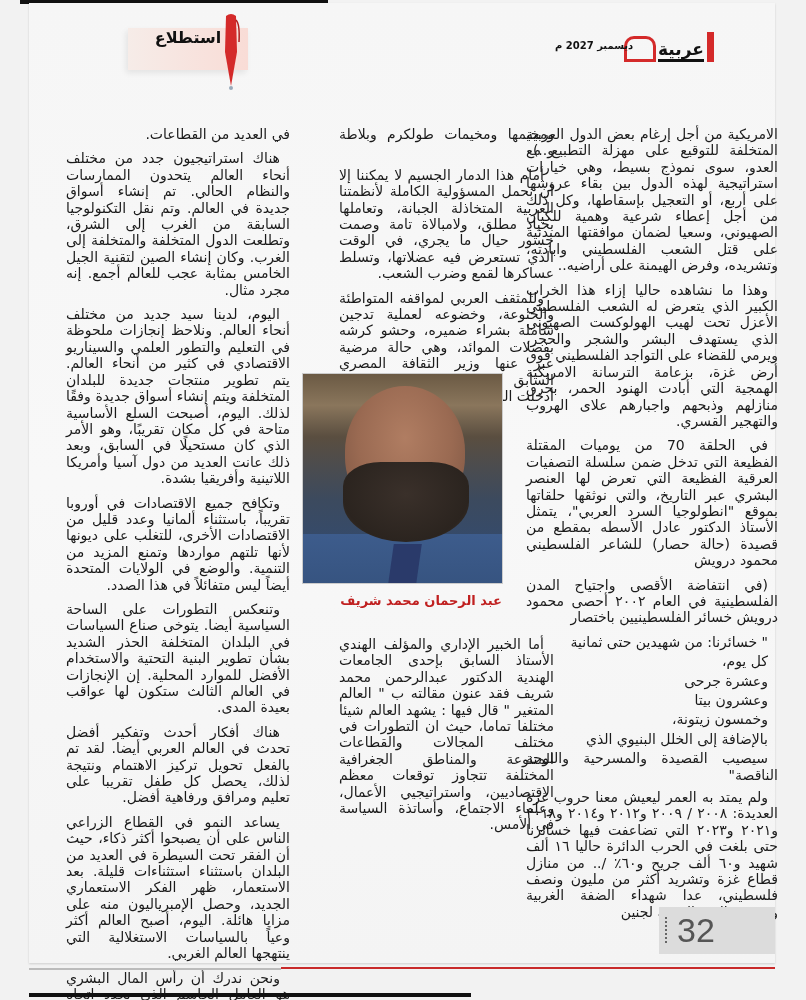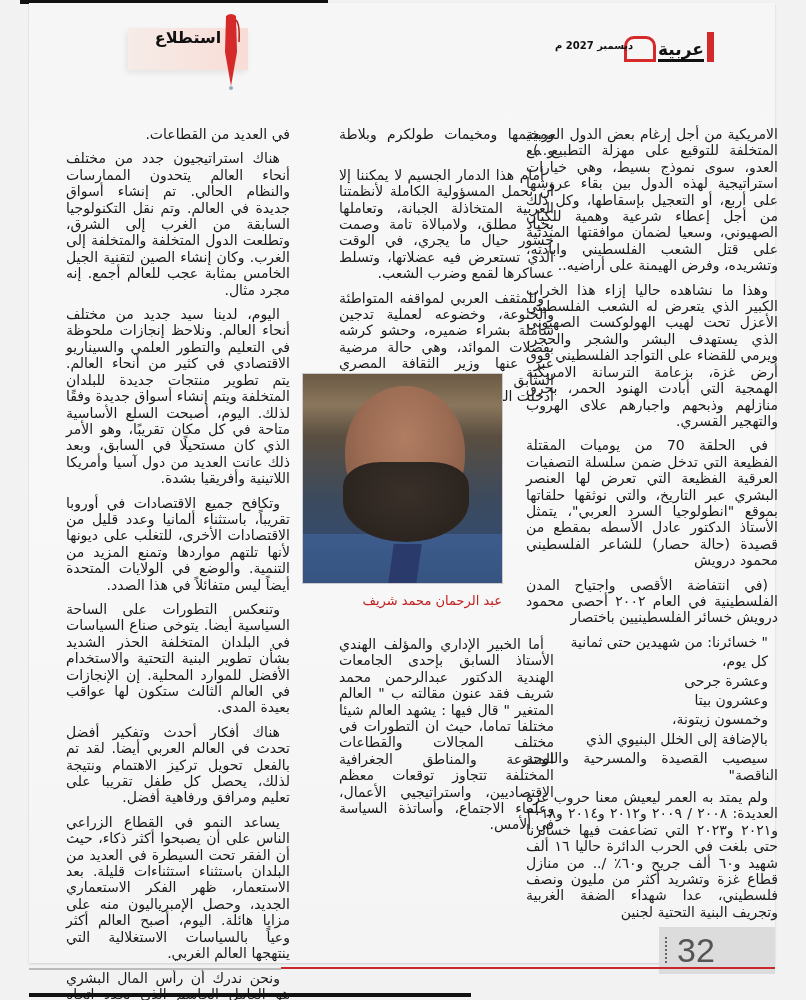--- a/index.html
+++ b/index.html
@@ -60,27 +60,27 @@
     background: radial-gradient(ellipse at 50% 40%, #3a302a 0%, #2b241f 70%, #4a3e35 100%);
     border-radius: 30% 30% 50% 50%;
   }
   .photo .suit {
     position: absolute; left: 0; top: 160px; width: 199px; height: 60px;
     background: linear-gradient(180deg, #3d5c8c 0%, #35527e 100%);
   }
   .photo .tie { position: absolute; left: 88px; top: 170px; width: 28px; height: 40px; background: #2a3a6a; transform: skewX(-8deg); }
   .caption {
     position: absolute; left: 302px; top: 593px; width: 200px; text-align: right;
-    direction: rtl; color: #c02020; font-weight: normal; font-size: 13px;
+    direction: rtl; color: #c02020; font-weight: bold; font-size: 13px;
   }
 
   
   .folio {
     position: absolute; left: 659px; top: 907px; width: 116px; height: 47px;
-    background: #dcdcdc; display: flex; align-items: center; margin-top: 20px;
+    background: #dcdcdc; display: flex; align-items: center;
   }
   .folio-dots { position: absolute; left: 6px; top: 10px; width: 0; height: 26px; border-left: 2px dotted #666; }
   .folio-num { position: absolute; left: 18px; top: 4px; font-size: 34px; color: #555; font-family: "Liberation Sans", sans-serif; }
   .red-rule { position: absolute; left: 281px; top: 967px; width: 494px; height: 2px; background: #c82a2a; }
   .grey-rule { position: absolute; left: 29px; top: 968px; width: 252px; height: 2px; background: #bbb; }
 </style>
 </head>
 <body>
 
 <div class="top-rule"></div>

